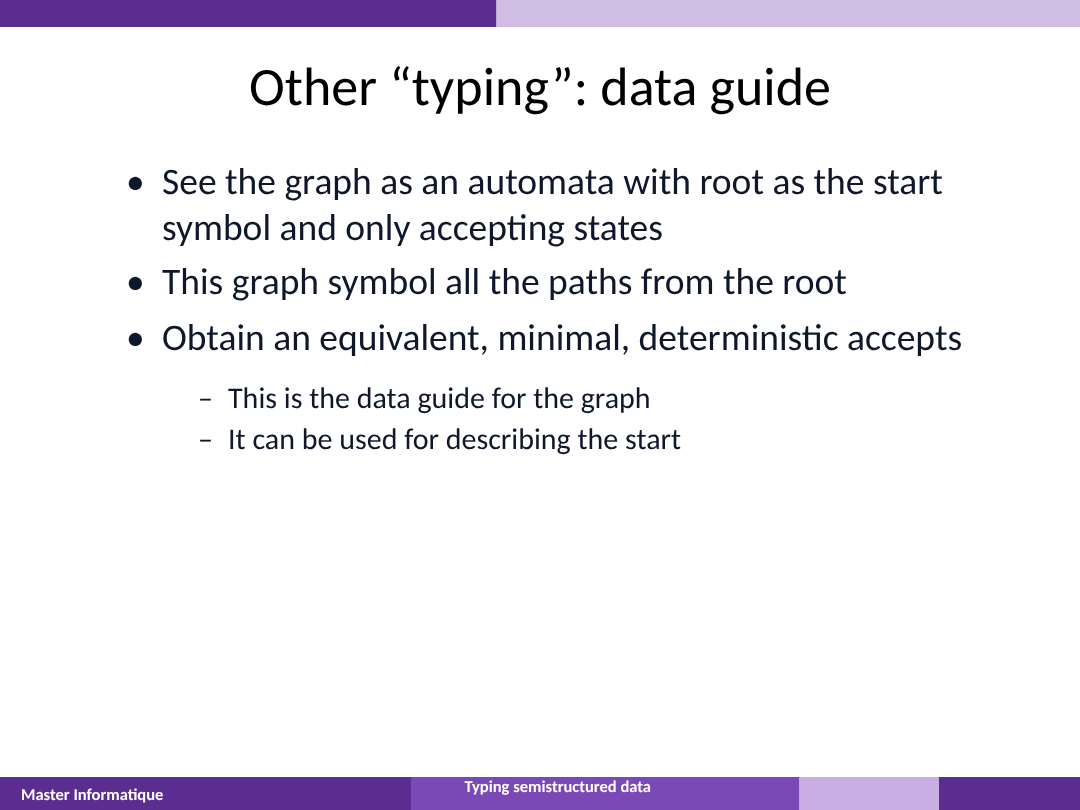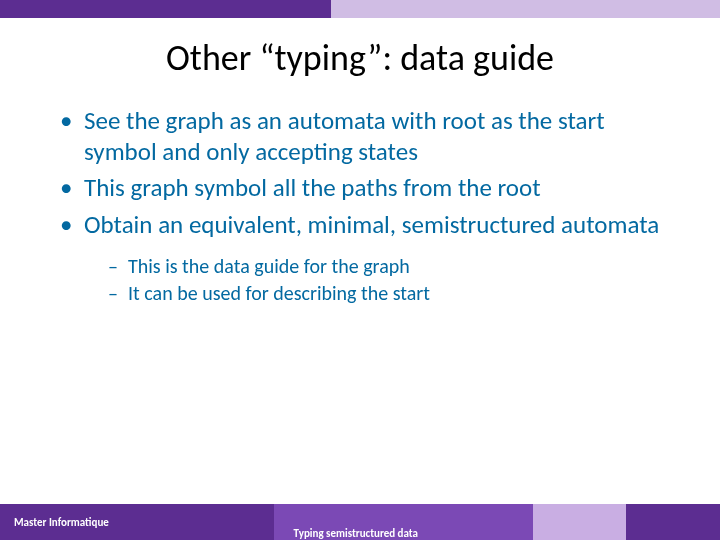--- a/index.html
+++ b/index.html
@@ -2,51 +2,51 @@
 <html><head>
 <meta charset="utf-8">
 <style>
   * { margin: 0; padding: 0; box-sizing: border-box; }
   html, body { width: 720px; height: 540px; font-family: Calibri, Arial, sans-serif; background: #fff; overflow: hidden; }
   .slide { width: 720px; height: 540px; position: relative; display: flex; flex-direction: column; }
   .topbar { height: 18px; display: flex; }
   .topbar .dark { background: #5c2d91; flex: 0 0 46%; }
   .topbar .light { background: #d0bde4; flex: 1; }
   .title { text-align: center; font-size: 36px; font-weight: 400; color: #000; margin-top: 18px; margin-bottom: 26px; padding: 0 40px; }
-  .body { padding: 0 40px 0 60px; flex: 1; color: #0369a1; }
+  .body { padding: 0 40px 0 84px; flex: 1; color: #0f172a; }
   .bullets { list-style: none; }
   .bullets > li { font-size: 25px; line-height: 1.22; margin-bottom: 6px; position: relative; padding-left: 24px; }
   .bullets > li::before { content: "•"; position: absolute; left: 0; top: 0; }
   .subbullets { list-style: none; margin-top: 14px; padding-left: 24px; }
   .subbullets > li { font-size: 20px; line-height: 1.25; margin-bottom: 2px; position: relative; padding-left: 20px; }
   .subbullets > li::before { content: "–"; position: absolute; left: 0; top: 0; }
-  .footer { position: absolute; bottom: 0; left: 0; width: 100%; height: 36px; display: flex; font-size: 11px; color: #fff; }
+  .footer { position: absolute; bottom: 0; left: 0; width: 100%; height: 22px; display: flex; font-size: 11px; color: #fff; }
   .footer .seg1 { background: #5c2d91; flex: 0 0 38%; display: flex; align-items: center; padding-left: 14px; font-weight: bold; }
-  .footer .seg2 { background: #7b49b5; flex: 0 0 36%; display: flex; align-items: flex-end; padding-left: 20px; font-weight: bold; }
+  .footer .seg2 { background: #7b49b5; flex: 0 0 36%; display: flex; align-items: flex-start; padding-left: 36px; font-weight: bold; }
   .footer .seg3a { background: #c9aee3; flex: 0 0 13%; }
   .footer .seg3b { background: #5c2d91; flex: 1; }
 </style>
 </head>
 <body>
 
 <div class="slide">
 
   <div class="topbar">
     <div class="dark"></div>
     <div class="light"></div>
   </div>
 
   <h1 class="title">Other “typing”: data guide</h1>
 
   <div class="body">
     <ul class="bullets">
       <li>See the graph as an automata with root as the start symbol and only accepting states</li>
       <li>This graph symbol all the paths from the root</li>
       <li>
-        <span>Obtain an equivalent, minimal, semistructured automata</span>
+        <span>Obtain an equivalent, minimal, deterministic accepts</span>
         <ul class="subbullets">
           <li>This is the data guide for the graph</li>
           <li>It can be used for describing the start</li>
         </ul>
       </li>
     </ul>
   </div>
 
   <div class="footer">
     <div class="seg1">

